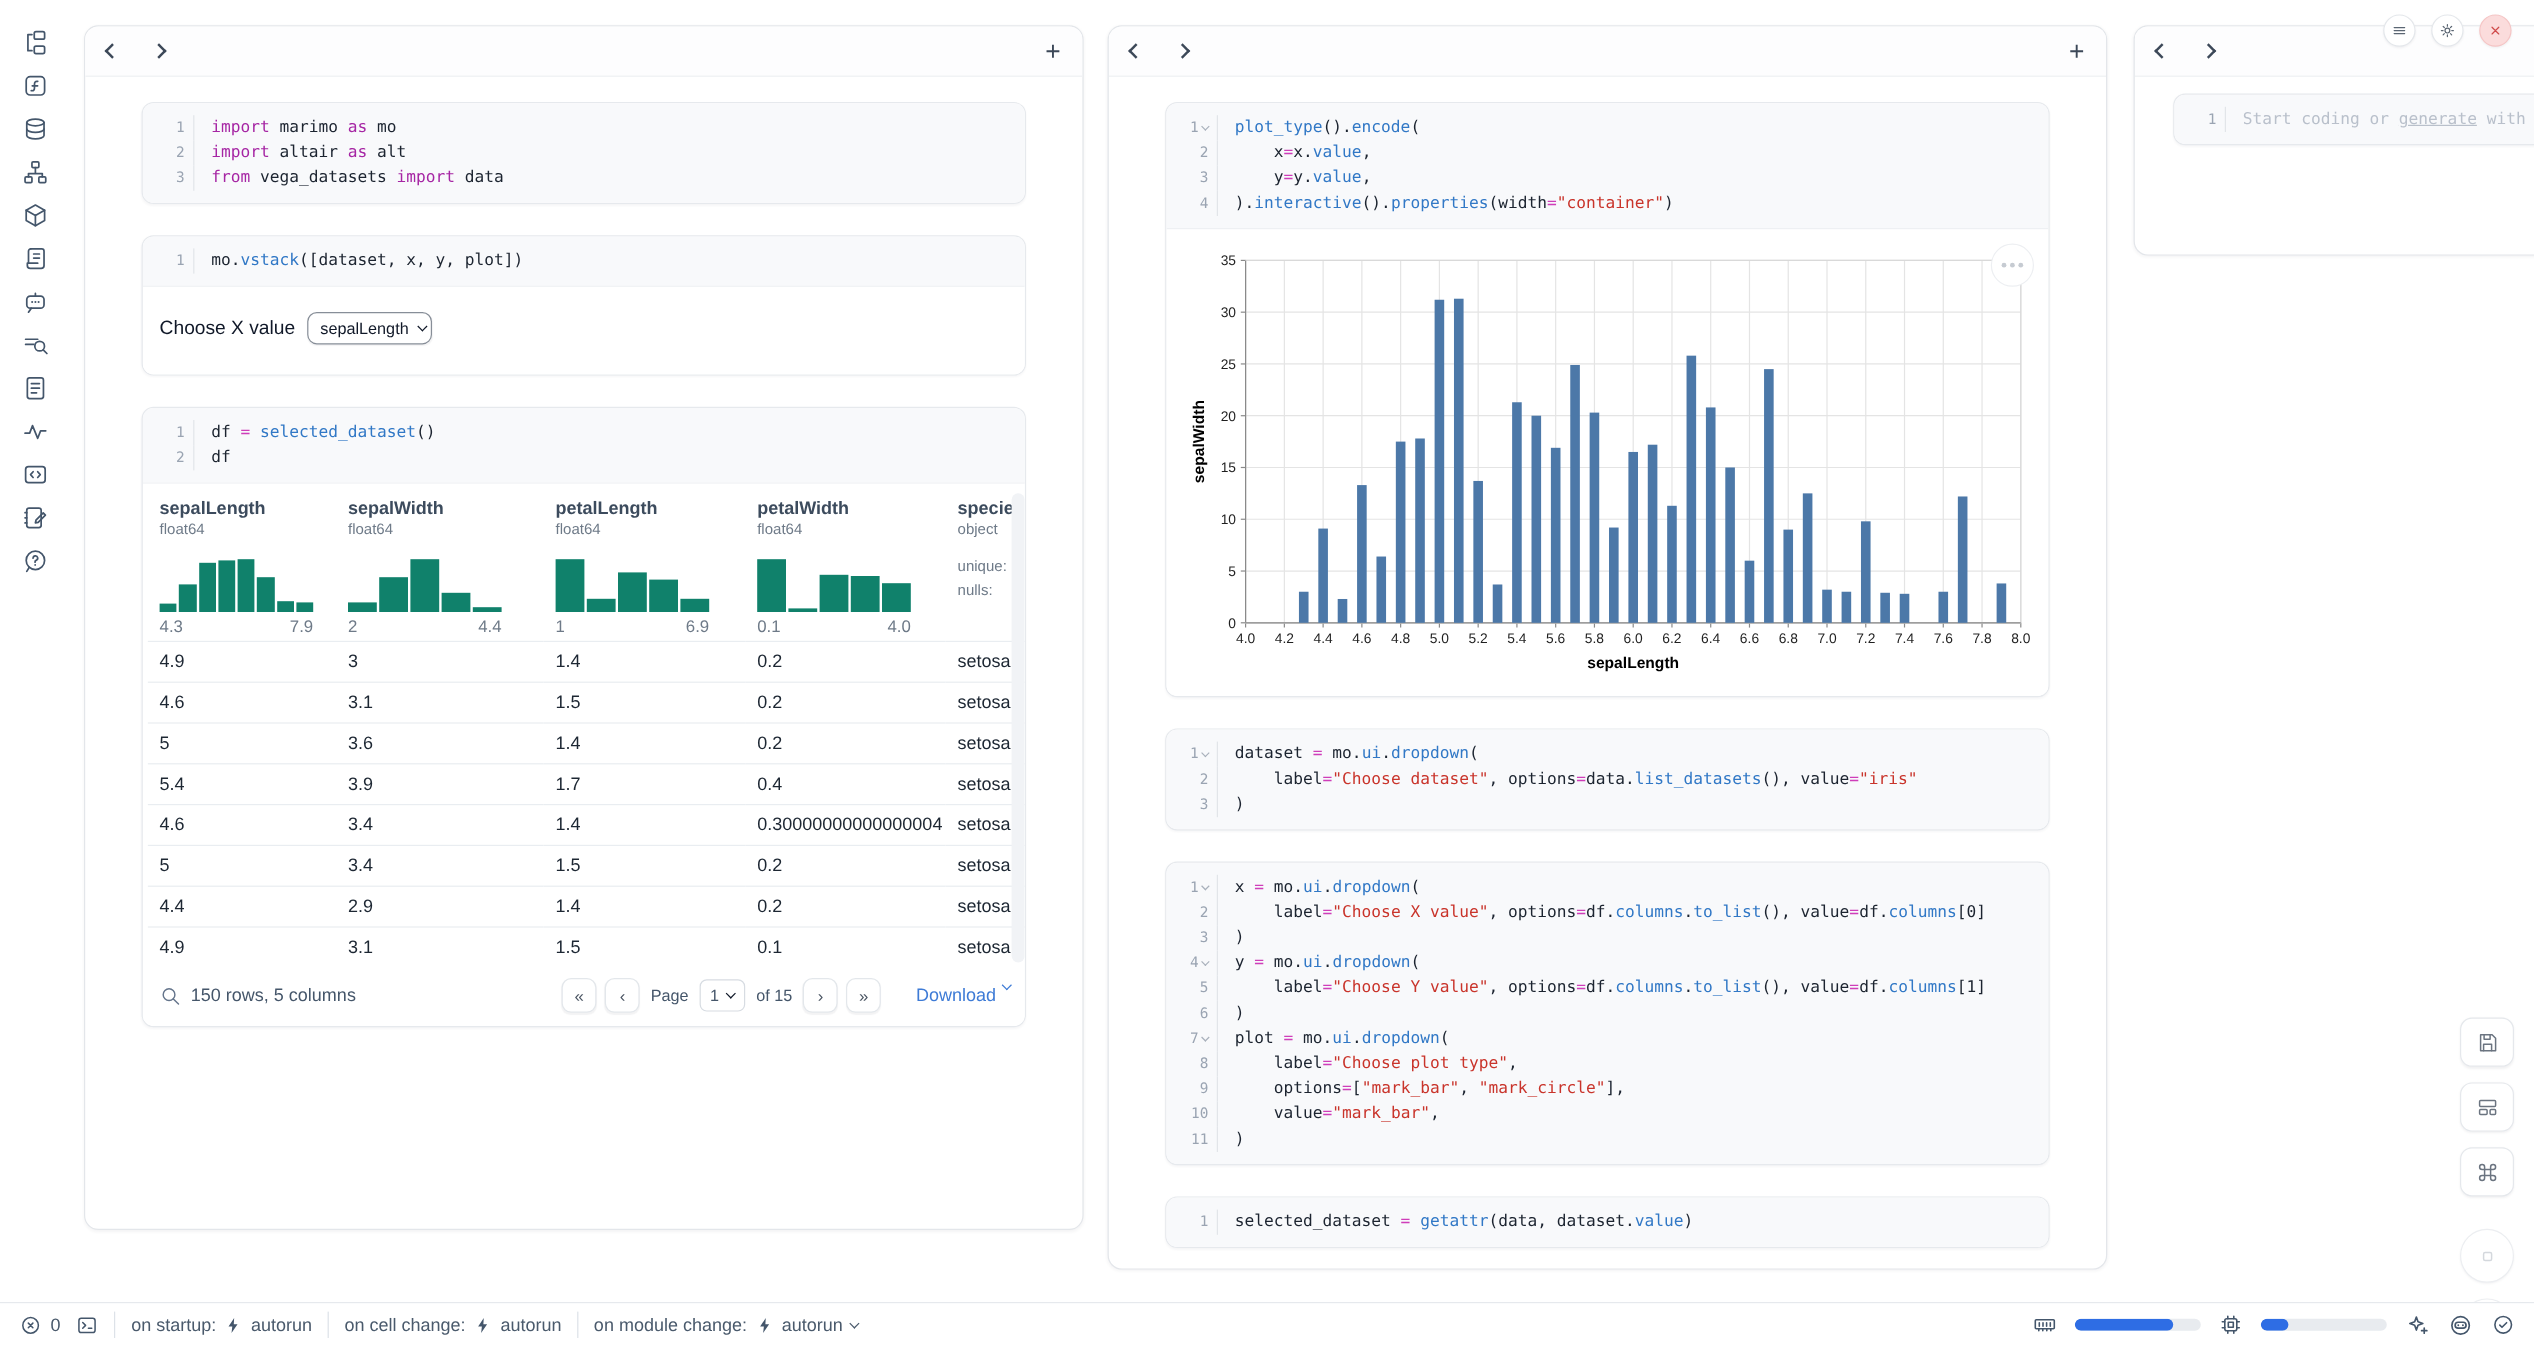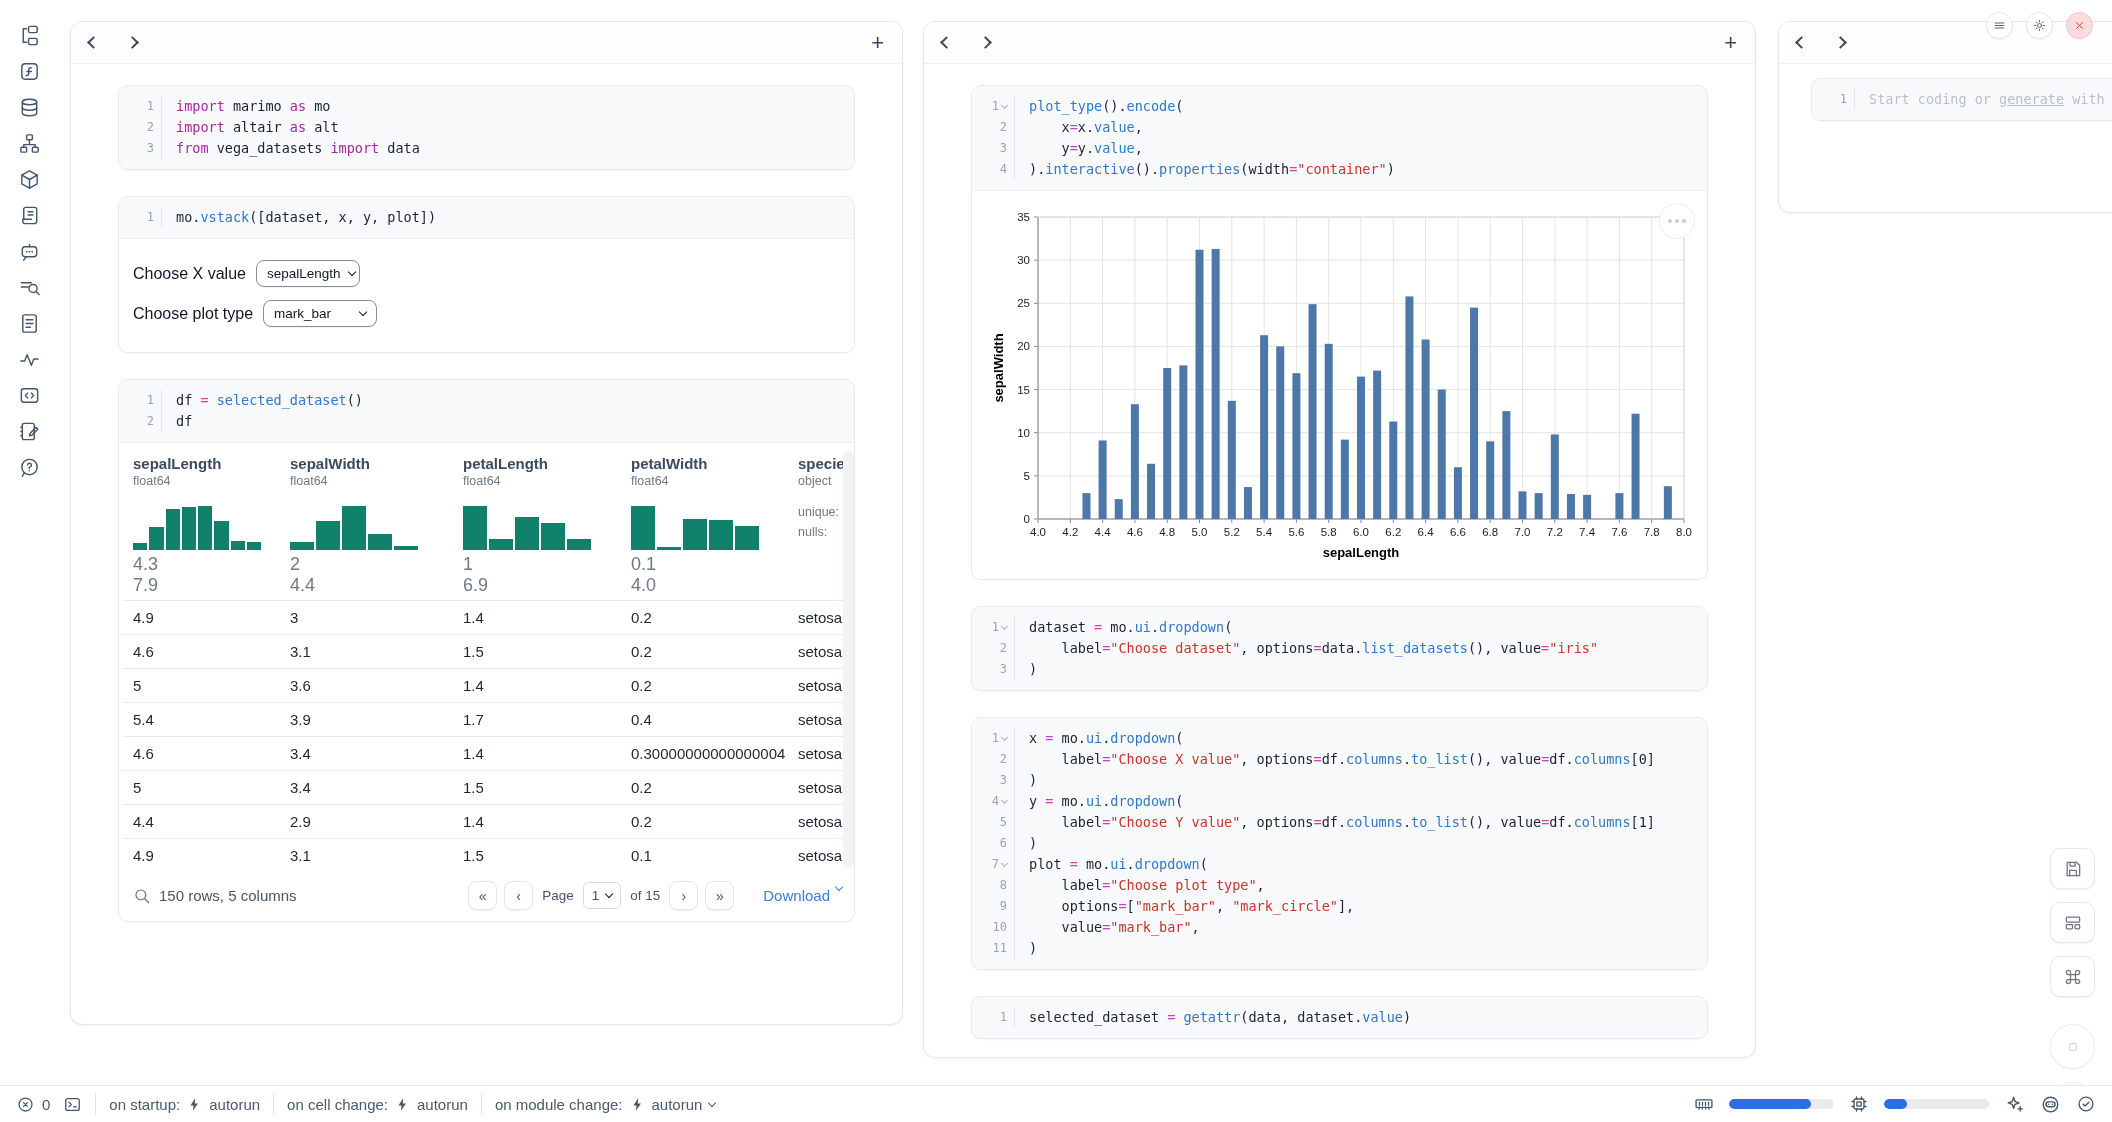--- a/index.html
+++ b/index.html
@@ -62,22 +62,22 @@
   
   .tbl-wrap { position:relative; overflow:hidden; }
   .sbar { position:absolute; right:0; top:4px; bottom:4px; width:11px; background:#f1f3f6; border-radius:6px; }
   table { border-collapse:collapse; table-layout:fixed; width:912px; }
   col.c0{width:157px} col.c1{width:173px} col.c2{width:168px} col.c3{width:167px} col.c4{width:247px}
   th { text-align:left; vertical-align:top; padding:8px 10px 4px 10px; overflow:hidden; white-space:nowrap; }
   .colname { font-size:15px; font-weight:bold; color:#3c4b5d; }
   .coldtype { font-size:12.5px; font-weight:normal; color:#6e7a88; margin-top:2px; }
   .hist { display:flex; align-items:flex-end; gap:2px; height:52px; width:128px; margin-top:10px; }
   .hbar { flex:1; background:#10816b; }
-  .range { display:flex; justify-content:space-between; width:128px; font-size:18px;
-    font-weight:normal; color:#6e7a88; margin-top:4px;flex-direction:column; }
+  .range { display:flex; justify-content:space-between; width:128px; font-size:14px;
+    font-weight:normal; color:#6e7a88; margin-top:4px; }
   .stats { font-size:12.5px; font-weight:normal; color:#6e7a88; margin-top:14px; line-height:1.6; }
   td { font-size:15px; color:#1d2733; padding:8px 10px; border-top:1px solid #e9edf1;
     overflow:hidden; white-space:nowrap; }
   .tbl-footer { display:flex; align-items:center; padding:9px 12px 11px 6px; font-size:15px; color:#45566a; }
   .tbl-footer .searchico { width:18px; height:18px; stroke:#64748b; fill:none; stroke-width:1.6;
     stroke-linecap:round; margin:0 8px 0 4px; cursor:pointer; }
   .pag { margin-left:auto; display:flex; align-items:center; gap:7px; }
   .pbtn { width:29px; height:29px; border:1px solid #e3e7eb; border-radius:8px; background:#fff;
     box-shadow:0 1px 1px rgba(16,24,40,.05); display:flex; align-items:center; justify-content:center;
     font-size:14px; color:#4b5563; cursor:pointer; }
@@ -243,27 +243,20 @@
           <div class="code-line">
             <div class="gutter">1</div>
             <div class="code-text"><span class="tk-pl">mo.</span><span class="tk-fn">vstack</span><span class="tk-pl">([dataset, x, y, plot])</span></div>
           </div>
         </div>
       <div class="out">
         <div class="dd-row">
           <span>Choose X value</span>
           <div class="select w1">
             <span>sepalLength</span>
-            <span class="chev"></span>
-          </div>
-        </div>
-        <div class="dd-row">
-          <span>Choose plot type</span>
-          <div class="select w2">
-            <span>mark_bar</span>
             <span class="chev"></span>
           </div>
         </div>
       </div>
     </div>
 
     <div class="cell">
       <div class="code">
           <div class="code-line">
             <div class="gutter">1</div>

